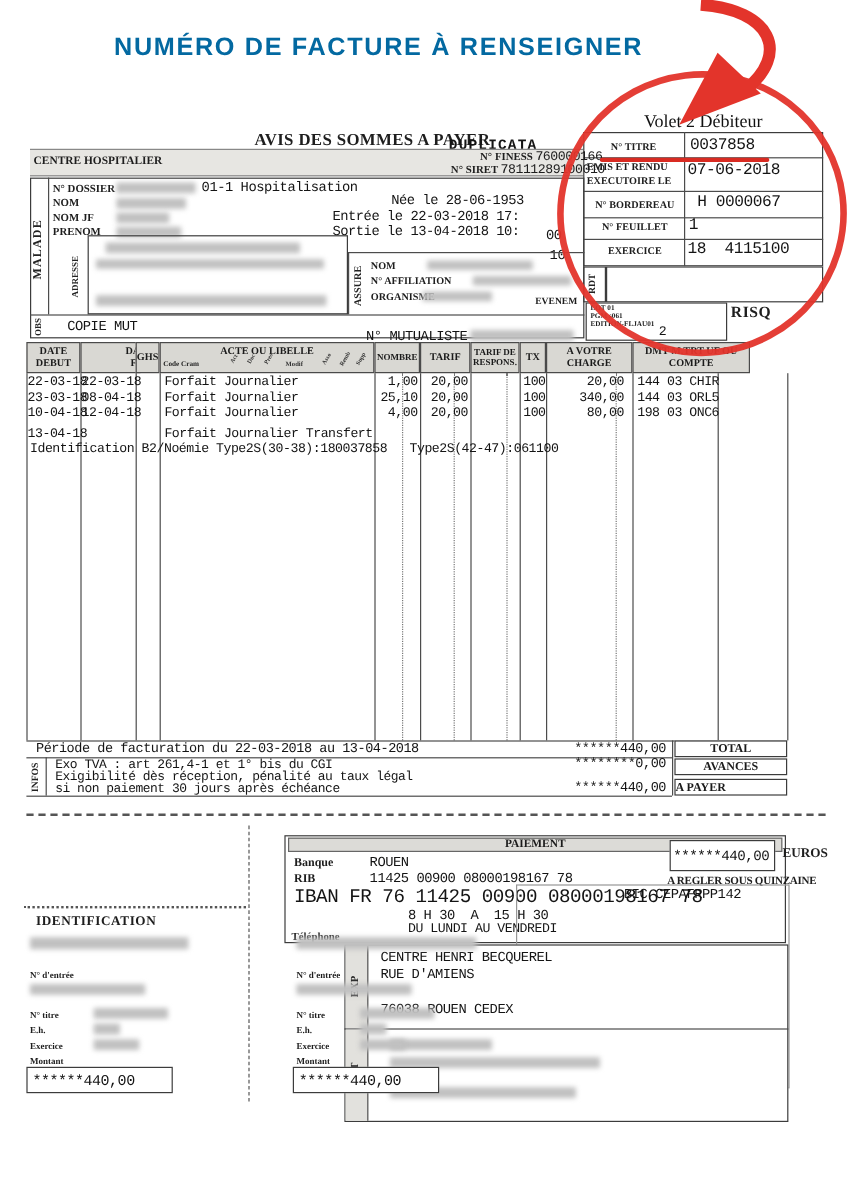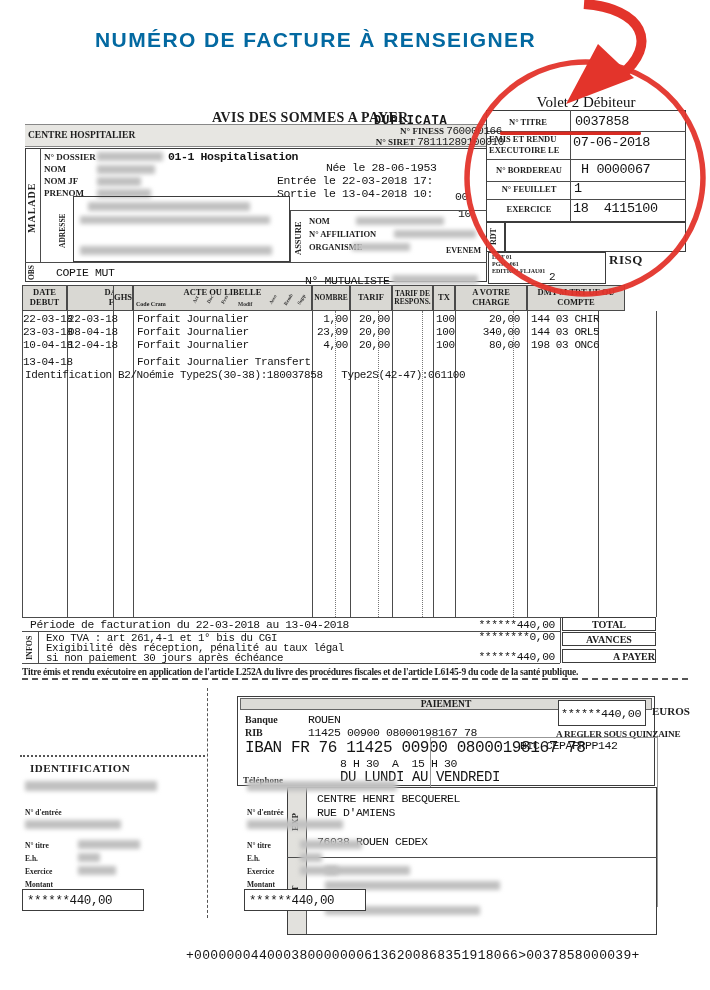--- a/index.html
+++ b/index.html
@@ -72,21 +72,21 @@
   <div class="vlab" style="left:489px;top:224px;height:26px;font-size:8px;">RDT</div>
   <div class="bx" style="left:505px;top:222px;width:181px;height:30px;"></div>
 
   <div class="bx" style="left:25px;top:148px;width:462px;height:134px;background:transparent;"></div>
   <div class="vl" style="left:40px;top:148px;height:114px;"></div>
   <div class="hl" style="left:25px;top:262px;width:462px;"></div>
   <div class="vlab" style="left:26px;top:168px;height:80px;font-size:10px;letter-spacing:1px;">MALADE</div>
 
   <div class="sb" style="left:44px;top:152px;font-size:9px;">N° DOSSIER</div>
   <div class="blur" style="left:97px;top:152px;width:66px;height:9px;"></div>
-  <div class="mo" style="left:168px;top:150px;font-size:11.5px;font-weight:bold;">01-1 Hospitalisation</div>
+  <div class="mo" style="left:168px;top:150px;font-size:11.5px;">01-1 Hospitalisation</div>
   <div class="sb" style="left:44px;top:164px;font-size:9px;">NOM</div>
   <div class="blur" style="left:97px;top:165px;width:58px;height:9px;"></div>
   <div class="sb" style="left:44px;top:176px;font-size:9px;">NOM JF</div>
   <div class="blur" style="left:97px;top:177px;width:44px;height:9px;"></div>
   <div class="sb" style="left:44px;top:188px;font-size:9px;">PRENOM</div>
   <div class="blur" style="left:97px;top:189px;width:54px;height:9px;"></div>
 
   <div class="mo" style="left:326px;top:161px;font-size:11.5px;">Née le 28-06-1953</div>
   <div class="mo" style="left:277px;top:174px;font-size:11.5px;">Entrée le 22-03-2018 17:</div>
   <div class="mo" style="left:277px;top:187px;font-size:11.5px;">Sortie le 13-04-2018 10:</div>
@@ -164,21 +164,21 @@
   <div class="mo z2" style="left:137px;top:313px;font-size:11px;">Forfait Journalier</div>
   <div class="num z2" style="left:312px;top:313px;width:36px;font-size:11px;">1,00</div>
   <div class="num z2" style="left:350px;top:313px;width:40px;font-size:11px;">20,00</div>
   <div class="mo z2" style="left:436px;top:313px;font-size:11px;">100</div>
   <div class="num z2" style="left:455px;top:313px;width:65px;font-size:11px;">20,00</div>
   <div class="mo z2" style="left:531px;top:313px;font-size:11px;">144 03 CHIR</div>
 
   <div class="mo z2" style="left:23px;top:326px;font-size:11px;">23-03-18</div>
   <div class="mo z2" style="left:68px;top:326px;font-size:11px;">08-04-18</div>
   <div class="mo z2" style="left:137px;top:326px;font-size:11px;">Forfait Journalier</div>
-  <div class="num z2" style="left:312px;top:326px;width:36px;font-size:11px;">23,09</div>
+  <div class="num z2" style="left:312px;top:326px;width:36px;font-size:11px;">25,10</div>
   <div class="num z2" style="left:350px;top:326px;width:40px;font-size:11px;">20,00</div>
   <div class="mo z2" style="left:436px;top:326px;font-size:11px;">100</div>
   <div class="num z2" style="left:455px;top:326px;width:65px;font-size:11px;">340,00</div>
   <div class="mo z2" style="left:531px;top:326px;font-size:11px;">144 03 ORL5</div>
 
   <div class="mo z2" style="left:23px;top:339px;font-size:11px;">10-04-18</div>
   <div class="mo z2" style="left:68px;top:339px;font-size:11px;">12-04-18</div>
   <div class="mo z2" style="left:137px;top:339px;font-size:11px;">Forfait Journalier</div>
   <div class="num z2" style="left:312px;top:339px;width:36px;font-size:11px;">4,00</div>
   <div class="num z2" style="left:350px;top:339px;width:40px;font-size:11px;">20,00</div>
@@ -198,36 +198,35 @@
   <div class="vlab" style="left:25px;top:634px;height:27px;font-size:8px;">INFOS</div>
   <div class="mo" style="left:30px;top:619px;font-size:11.3px;">Période de facturation du 22-03-2018 au 13-04-2018</div>
   <div class="num" style="left:455px;top:619px;width:100px;font-size:11.3px;">******440,00</div>
   <div class="mo" style="left:46px;top:632px;font-size:10.8px;">Exo TVA : art 261,4-1 et 1° bis du CGI</div>
   <div class="mo" style="left:46px;top:642px;font-size:10.8px;">Exigibilité dès réception, pénalité au taux légal</div>
   <div class="mo" style="left:46px;top:652px;font-size:10.8px;">si non paiement 30 jours après échéance</div>
   <div class="num" style="left:455px;top:631px;width:100px;font-size:11.3px;">********0,00</div>
   <div class="num" style="left:455px;top:651px;width:100px;font-size:11.3px;">******440,00</div>
   <div class="bx" style="left:562px;top:617px;width:94px;height:14px;border-width:1.2px;font-family:'Liberation Serif',serif;font-weight:bold;font-size:10px;text-align:center;line-height:13px;color:#1b1b1b;">TOTAL</div>
   <div class="bx" style="left:562px;top:632px;width:94px;height:14px;border-width:1.2px;font-family:'Liberation Serif',serif;font-weight:bold;font-size:10px;text-align:center;line-height:13px;color:#1b1b1b;">AVANCES</div>
-  <div class="bx" style="left:562px;top:649px;width:94px;height:14px;border-width:1.2px;font-family:'Liberation Serif',serif;font-weight:bold;font-size:10px;text-align:right;line-height:13px;color:#1b1b1b;">A PAYER</div>
-
-  <div class="sb" style="left:22px;top:667px;font-size:9.5px;letter-spacing:-0.25px;">Titre émis et rendu exécutoire en application de l'article L252A du livre des procédures fiscales et de l'article L6145-9 du code de la santé publique.</div>
+  <div class="bx" style="left:562px;top:649px;width:94px;height:14px;border-width:1.2px;font-family:'Liberation Serif',serif;font-weight:bold;font-size:10px;text-align:left;line-height:13px;color:#1b1b1b;">A PAYER</div>
+
   <div class="abs" style="left:22px;top:678px;width:666px;border-top:2px dashed #555;"></div>
 
   <div class="bx" style="left:237px;top:696px;width:418px;height:90px;border-width:1.5px;"></div>
   <div class="abs" style="left:240px;top:698px;width:412px;height:12px;background:#dcdbd7;border:1px solid #666;box-sizing:border-box;
               font-family:'Liberation Serif',serif;font-weight:bold;font-size:9.5px;text-align:center;line-height:10px;color:#1b1b1b;">PAIEMENT</div>
   <div class="sb" style="left:245px;top:714px;font-size:10px;">Banque</div>
   <div class="mo" style="left:308px;top:713px;font-size:11.5px;">ROUEN</div>
   <div class="sb" style="left:245px;top:727px;font-size:10px;">RIB</div>
   <div class="mo" style="left:308px;top:726px;font-size:11.5px;">11425 00900 08000198167 78</div>
   <div class="mo" style="left:245px;top:739px;font-size:16px;">IBAN FR 76 11425 00900 08000198167 78</div>
   <div class="mo" style="left:520px;top:739px;font-size:11.5px;">BIC CEPAFRPP142</div>
   <div class="mo" style="left:340px;top:757px;font-size:11.5px;">8 H 30  A  15 H 30</div>
-  <div class="mo" style="left:340px;top:769px;font-size:14px;">DU LUNDI AU VENDREDI</div>
+  <div class="mo" style="left:340px;top:769px;font-size:11px;">DU LUNDI AU VENDREDI</div>
   <div class="sb" style="left:243px;top:775px;font-size:9px;">Téléphone</div>
 
   <div class="bx" style="left:558px;top:700px;width:88px;height:26px;border-width:1.5px;"></div>
   <div class="mo" style="left:561px;top:707px;font-size:11.8px;">******440,00</div>
   <div class="sb" style="left:652px;top:705px;font-size:11px;">EUROS</div>
   <div class="sb" style="left:556px;top:729px;font-size:9.2px;letter-spacing:-0.2px;">A REGLER SOUS QUINZAINE</div>
 
   <div class="abs" style="left:430px;top:737px;width:228px;height:170px;border:1.2px solid #979797;box-sizing:border-box;"></div>
 
   <div class="bx" style="left:287px;top:787px;width:370px;height:148px;border-width:1.5px;"></div>
@@ -266,21 +265,20 @@
   <div class="sb" style="left:247px;top:841px;font-size:7.5px;">N° titre</div>
   <div class="blur" style="left:300px;top:840px;width:62px;height:9px;"></div>
   <div class="sb" style="left:247px;top:854px;font-size:7.5px;">E.h.</div>
   <div class="blur" style="left:300px;top:853px;width:22px;height:9px;"></div>
   <div class="sb" style="left:247px;top:867px;font-size:7.5px;">Exercice</div>
   <div class="blur" style="left:300px;top:866px;width:38px;height:9px;"></div>
   <div class="sb" style="left:247px;top:880px;font-size:7.5px;">Montant</div>
   <div class="bx" style="left:244px;top:889px;width:122px;height:22px;border-width:1.5px;"></div>
   <div class="mo" style="left:249px;top:894px;font-size:12.5px;">******440,00</div>
 
-  <div class="mo" style="left:186px;top:948px;font-size:13px;letter-spacing:0.3px;">+0000000440003800000006136200868351918066&gt;0037858000039+</div>
 
   <svg class="overlay" width="710" height="990" viewBox="0 0 710 990">
     <g>
       <ellipse cx="585" cy="178" rx="118" ry="116" fill="none" stroke="#e3342b" stroke-width="5.5" transform="rotate(-7 585 178)" opacity="0.95"></ellipse>
     </g>
     <g>
       <path d="M 584 4 C 642 8, 660 44, 620 76" fill="none" stroke="#e3342b" stroke-width="10"></path>
       <polygon points="566,104 634,78 598,44" fill="#e3342b"></polygon>
     </g>
     <g>

